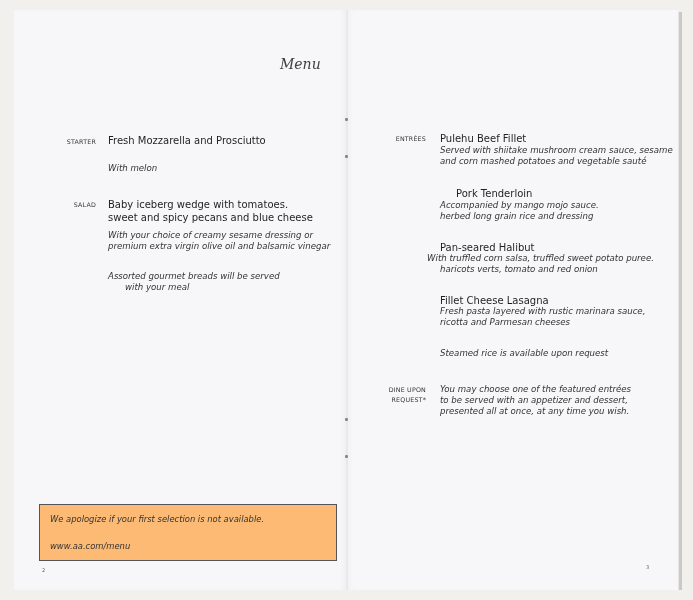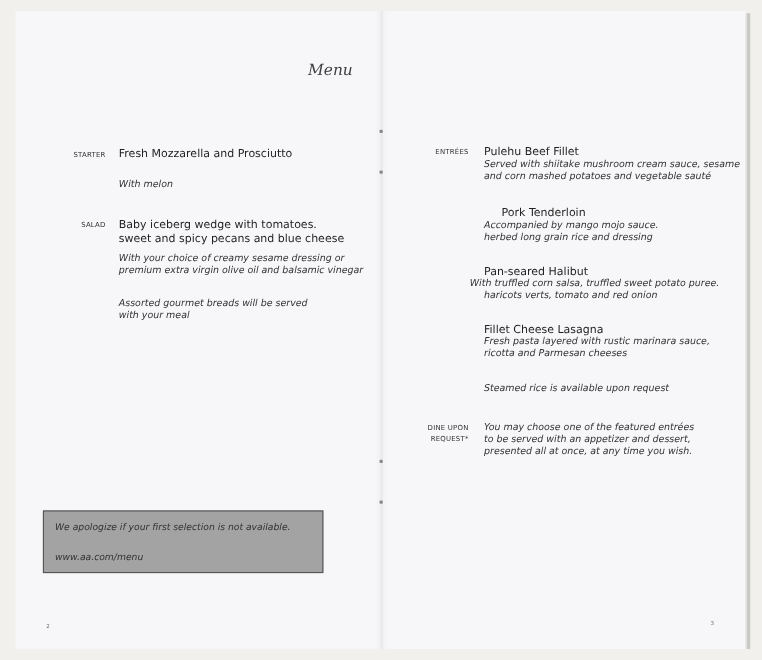--- a/index.html
+++ b/index.html
@@ -9,21 +9,21 @@
     .page { position: absolute; background: #f7f7f9; }
     .page-left { left: 14px; top: 10px; width: 333px; height: 580px; box-shadow: inset -6px 0 8px -6px rgba(0,0,0,0.08); }
     .page-right { left: 347px; top: 10px; width: 331px; height: 580px; box-shadow: inset 6px 0 8px -6px rgba(0,0,0,0.06); }
     .page-edge { position: absolute; left: 678px; top: 12px; width: 4px; height: 578px; background: #c9c9c6; border-left: 1px solid #e6e6e3; }
     .spine { position: absolute; left: 346px; top: 10px; width: 2px; height: 580px; background: #e9e9ec; }
     .staple { position: absolute; left: 345px; width: 3px; height: 3px; background: #888; border-radius: 1px; }
     .title { position: absolute; left: 280px; top: 56px; font-family: "DejaVu Serif", serif; font-style: italic; font-size: 14px; color: #404040; }
     .cat { position: absolute; text-transform: uppercase; font-size: 6.3px; letter-spacing: 0.2px; color: #333; text-align: right; line-height: 9px; }
     .dish { position: absolute; font-size: 10px; color: #1f1f1f; line-height: 13px; white-space: nowrap; }
     .desc { position: absolute; font-style: italic; font-size: 8.6px; color: #333; line-height: 11.5px; white-space: nowrap; }
-    .notice { position: absolute; left: 39px; top: 464px; width: 255px; height: 57px; border: 1px solid #555; background: #a3a3a3; }
+    .notice { position: absolute; left: 39px; top: 504px; width: 298px; height: 57px; border: 1px solid #555; background: #fdba74; }
     .notice .l { position: absolute; left: 10px; font-style: italic; font-size: 8.4px; color: #333; white-space: nowrap; line-height: 11px; }
     .pgnum { position: absolute; font-size: 5px; color: #666; }
   </style>
 </head>
 <body>
 
 <div class="scan"></div>
 <div class="page page-left"></div>
 <div class="page page-right"></div>
 <div class="spine"></div>
@@ -38,21 +38,21 @@
 <div class="cat" style="left:40px; top:137px; width:56px;">Starter</div>
 <div class="dish" style="left:108px; top:134px;">Fresh Mozzarella and Prosciutto</div>
 <div class="desc" style="left:108px; top:147px;margin-top:16px;">With melon</div>
 
 <div class="cat" style="left:40px; top:200px; width:56px;">Salad</div>
 <div class="dish" style="left:108px; top:198px;">Baby iceberg wedge with tomatoes.</div>
 <div class="dish" style="left:108px; top:211px;">sweet and spicy pecans and blue cheese</div>
 <div class="desc" style="left:108px; top:230px;">With your choice of creamy sesame dressing or</div>
 <div class="desc" style="left:108px; top:241px;">premium extra virgin olive oil and balsamic vinegar</div>
 <div class="desc" style="left:108px; top:271px;">Assorted gourmet breads will be served</div>
-<div class="desc" style="left:108px; top:282px;">with your meal</div>
+<div class="desc" style="left:125px; top:282px;">with your meal</div>
 
 <div class="notice">
   <div class="l" style="top:9px;">We apologize if your first selection is not available.</div>
   <div class="l" style="top:36px;">www.aa.com/menu</div>
 </div>
 
 <div class="pgnum" style="left:42px; top:567px;">2</div>
 
 <div class="cat" style="left:372px; top:134px; width:54px;">Entrées</div>
 

